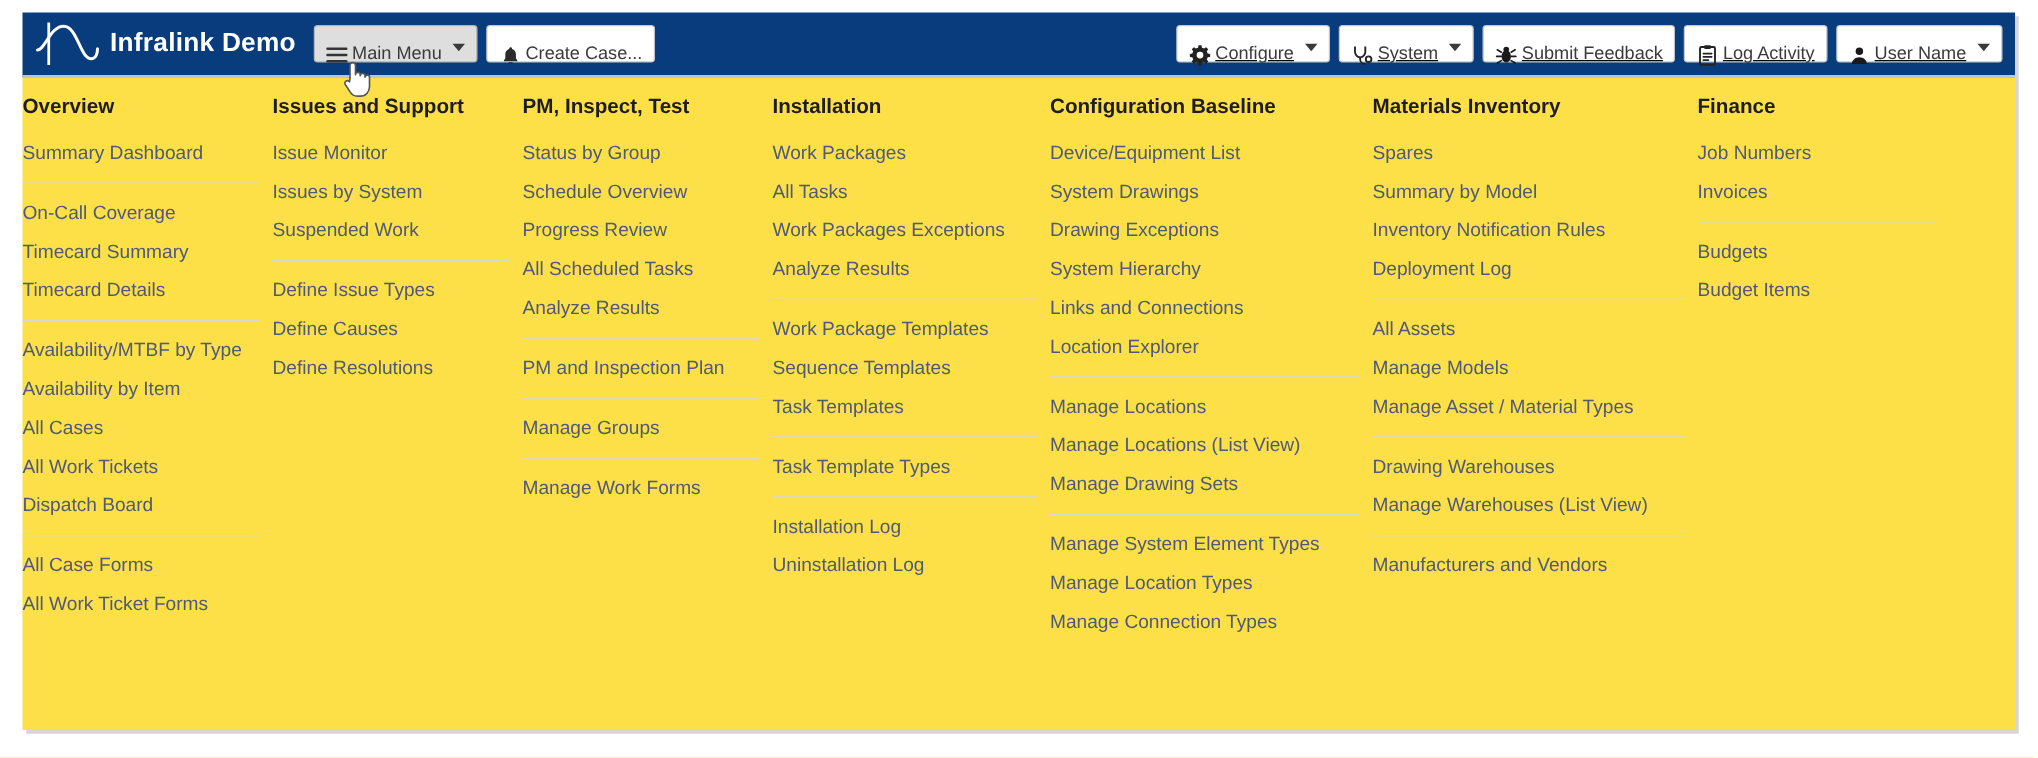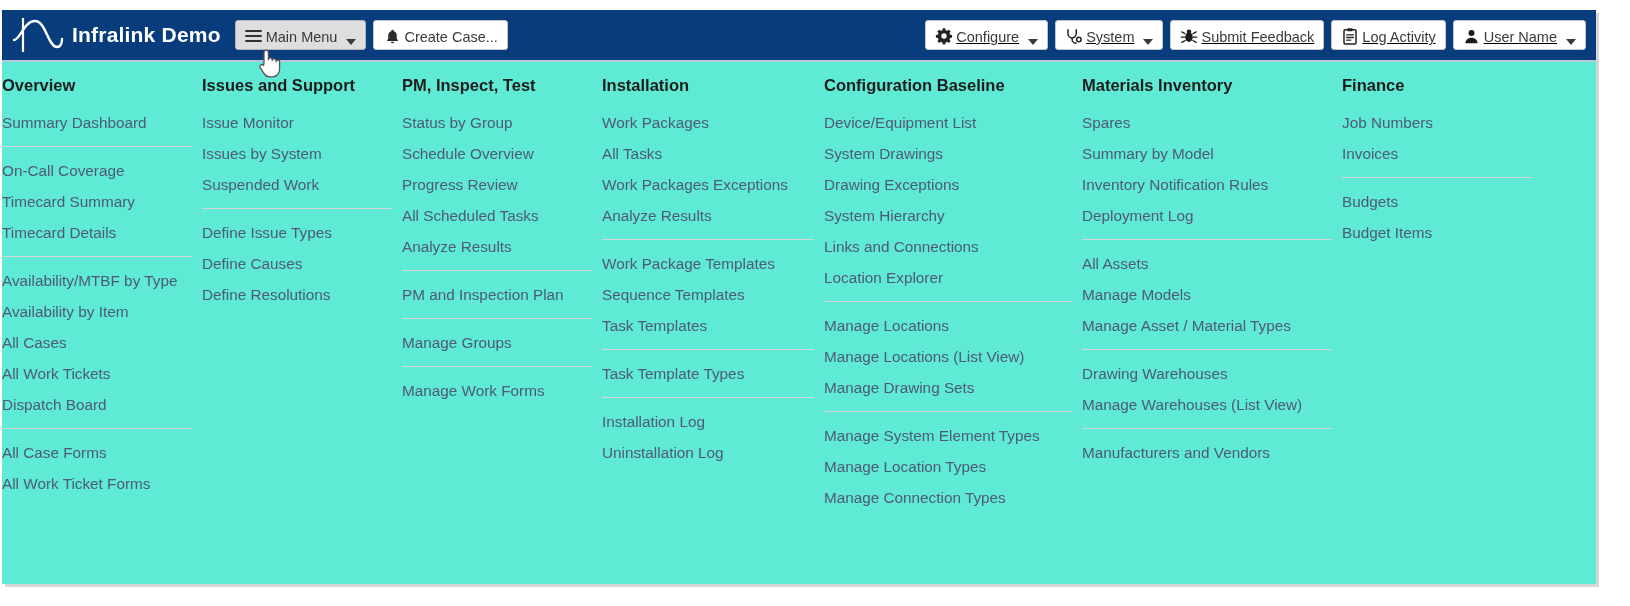--- a/index.html
+++ b/index.html
@@ -7,21 +7,21 @@
     width:1630px;height:606px;
     background:#ffffff;
     font-family:"Liberation Sans","DejaVu Sans",sans-serif;
     overflow:hidden;
     position:relative;
   }
 
   
   #app{
     position:absolute;
-    left:2px; top:10px;
+    left:18px; top:10px;
     width:1594px; height:574px;
     background:#ffffff;
     box-shadow: 3px 3px 0 0 rgba(0,0,0,0.16);
   }
 
   
   #header{
     position:relative;
     height:50px;
     background:#083c7c;
@@ -38,24 +38,24 @@
     color:#ffffff;
     font-size:21px;
     font-weight:bold;
     letter-spacing:0.2px;
     margin-right:14px;
     white-space:nowrap;
   }
 
   .btn{
     display:inline-flex;
-    align-items:flex-end;
+    align-items:flex-start;
     gap:3px;
     height:30px;
-    padding:4px 9px;
+    padding:14px 9px;
     margin-right:7px;
     border:1px solid #c3c7cb;
     border-radius:3px;
     background:#ffffff;
     color:#3a3a3a;
     font-size:14.5px;
     white-space:nowrap;
     box-sizing:border-box;
     cursor:pointer;
     user-select:none;
@@ -81,21 +81,21 @@
   .spacer{flex:1 1 auto;}
   .right-group{display:flex;align-items:center;padding-right:3px;text-decoration:underline;}
 
   
   .hamburger{display:flex;flex-direction:column;justify-content:center;gap:2.5px;width:17px;}
   .hamburger i{display:block;height:2.6px;background:#333;border-radius:1px;}
 
   
   #megamenu{
     position:relative;
-    background:#5eead4;
+    background:#fde047;
     height:522px;
     padding:14px 0 0 0;
     box-sizing:border-box;
     display:flex;
     align-items:flex-start;
   }
   .col{
     box-sizing:border-box;
     padding-right:10px;
     padding-left:0;

